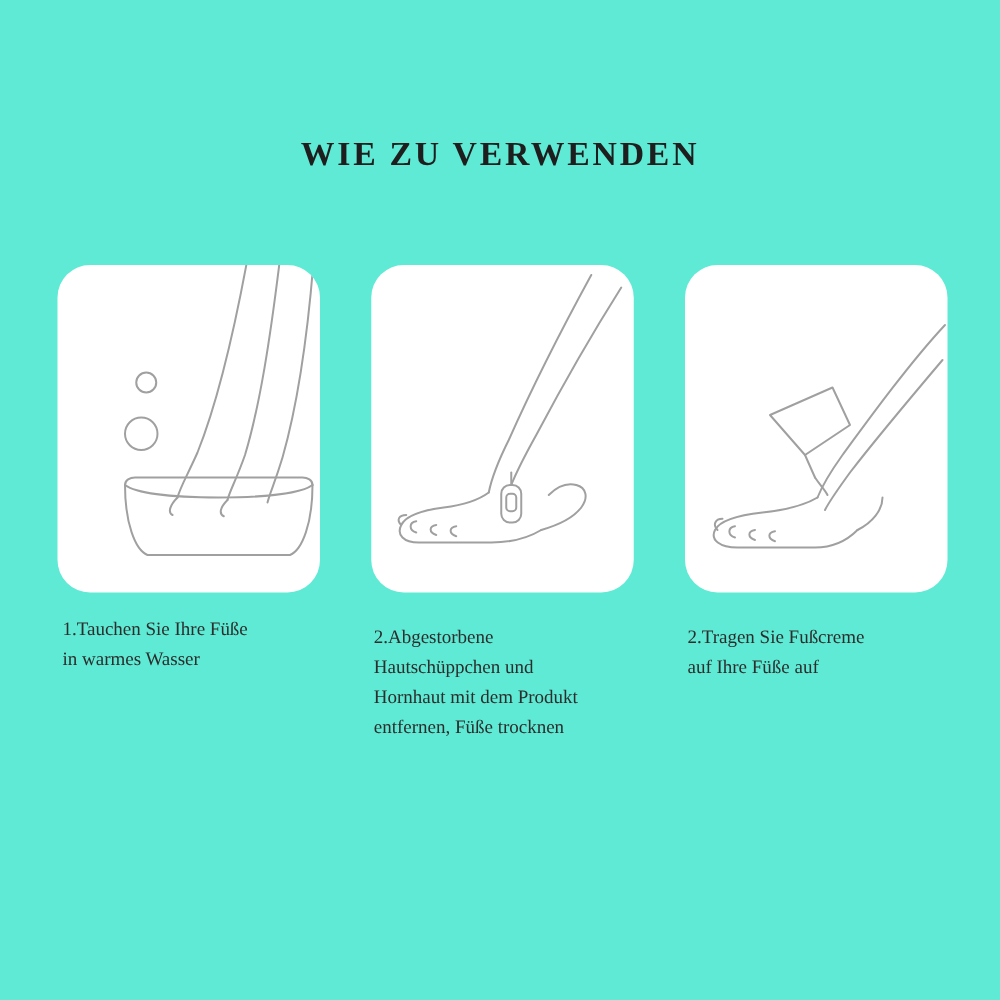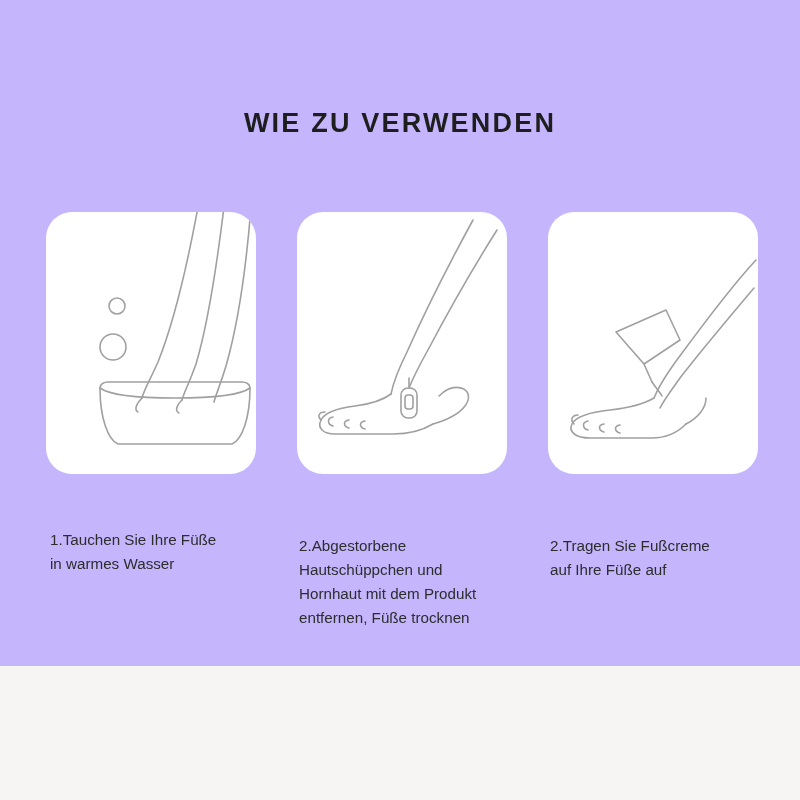--- a/index.html
+++ b/index.html
@@ -9,23 +9,24 @@
   body {
     width: 800px;
     height: 800px;
     background: #f6f5f3;
     font-family: "Liberation Sans", sans-serif;
     overflow: hidden;
   }
   .page {
     position: relative;
     width: 800px;
-    height: 666px;
-    background: #c4b5fd;
+    height: 800px;
+    background: #5eead4;
     box-sizing: border-box;
+    font-family: Liberation Serif, serif;
   }
   .title {
     position: absolute;
     top: 108px;
     left: 0;
     width: 800px;
     text-align: center;
     font-size: 27px;
     font-weight: bold;
     letter-spacing: 2.2px;
@@ -37,21 +38,20 @@
     left: 46px;
     width: 712px;
     display: flex;
     justify-content: space-between;
   }
   .step {
     width: 210px;
     display: flex;
     flex-direction: column;
     align-items: flex-start;
-    gap: 36px;
   }
   .card {
     width: 210px;
     height: 262px;
     background: #ffffff;
     border-radius: 26px;
     overflow: hidden;
     position: relative;
   }
   .card svg {

